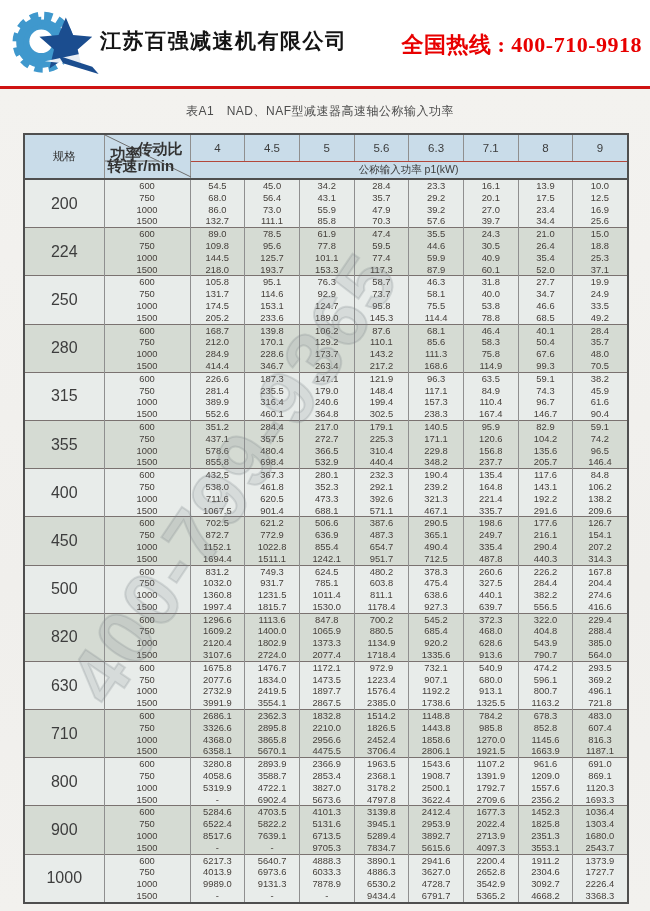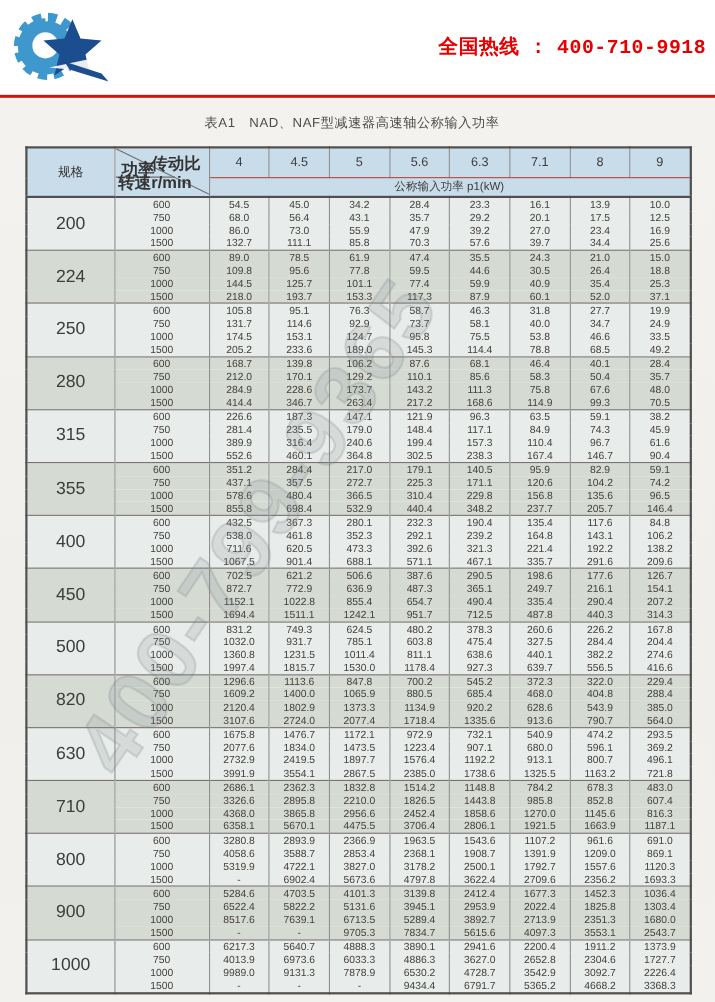--- a/index.html
+++ b/index.html
@@ -10,22 +10,22 @@
   }
   
   .topbar{position:relative;height:86px;background:#ffffff;}
   .logo{position:absolute;left:8px;top:3px;}
   .company{
     position:absolute;left:100px;top:27px;
     font-size:21px;font-weight:bold;color:#141414;letter-spacing:1.5px;
   }
   .hotline{
     position:absolute;right:8px;top:30px;
-    font-size:18px;font-weight:bold;color:#e80000;letter-spacing:.5px;
-    font-family:Liberation Mono, monospace;
+    font-size:22px;font-weight:bold;color:#e80000;letter-spacing:.5px;
+    font-family:Liberation Serif, serif;
   }
   .red-line{height:3px;background:#cf1212;}
   
   .paper{
     position:absolute;top:89px;left:0;right:0;bottom:0;
     background:linear-gradient(180deg,#f3f2ef 0%,#f0efec 60%,#f2f1ee 100%);
   }
   .doc-title{
     text-align:center;margin:14px 10px 13px 0;
     font-size:12px;color:#4c4c4c;letter-spacing:.5px;
@@ -77,20 +77,21 @@
         <circle cx="38" cy="43" r="28" stroke-dasharray="8.5 6.2"></circle>
       </g>
       <circle cx="38" cy="43" r="25" fill="#3f98cd"></circle>
       <circle cx="36" cy="42" r="13" fill="#ffffff"></circle>
       <path d="M36 24 a19 19 0 1 0 14 31 l8 6 a28 28 0 1 1 -22 -46 z" fill="#3f98cd"></path>
       <polygon points="63,16 71,35 92,37 76,51 81,72 63,60 45,72 50,51 34,37 55,35" fill="#1b4d8f"></polygon>
       <polygon points="40,64 78,56 88,72 60,66" fill="#ffffff" opacity="0.9"></polygon>
       <polygon points="55,58 92,70 99,78 60,66" fill="#1b4d8f"></polygon>
     </svg>
   </div>
+  <div class="company">江苏百强减速机有限公司</div>
   <div class="hotline">
     <span>全国热线 :</span>
     <span>400-710-9918</span>
   </div>
 </div>
 <div class="red-line"></div>
 
 <div class="paper">
   <div class="doc-title">表A1　NAD、NAF型减速器高速轴公称输入功率</div>
 

